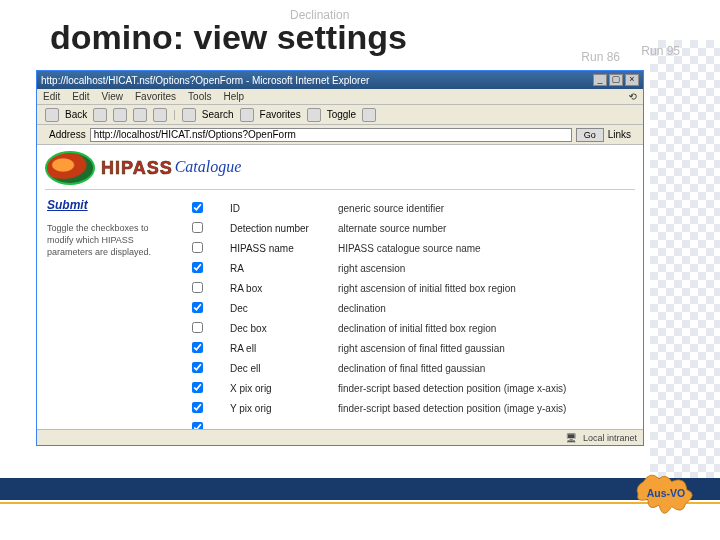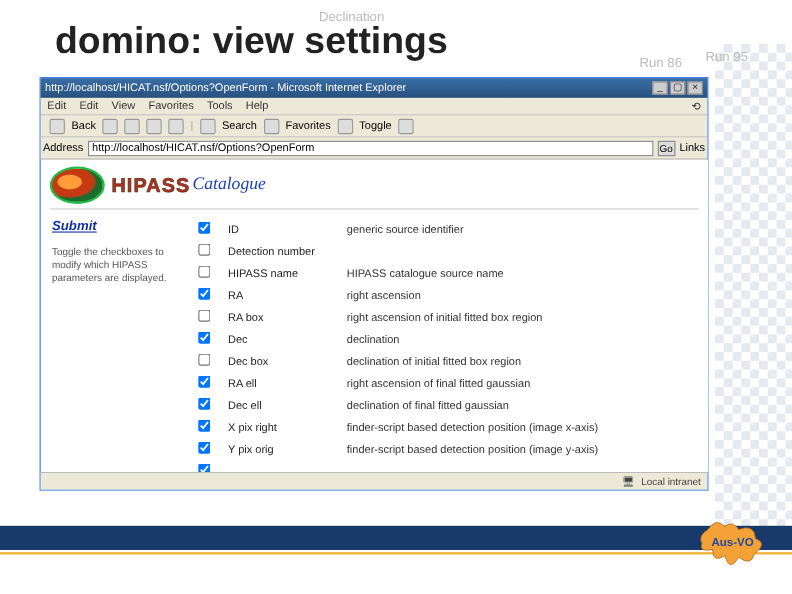--- a/index.html
+++ b/index.html
@@ -33,43 +33,43 @@
   .titlebar .t-text { flex:1; font-size:10px; white-space:nowrap; overflow:hidden; }
   .tb-btns { display:flex; gap:2px; }
   .tb-btn { width:14px; height:12px; background:#ccc; border:1px solid #888; font-size:9px; line-height:9px; text-align:center; color:#222; }
 
   .menubar { height:16px; background:#ece9d8; border-bottom:1px solid #bbb; display:flex; gap:12px; padding:0 6px; align-items:center; }
   .menubar span { font-size:10px; color:#333; }
   .menubar .x { margin-left:auto; font-size:10px; color:#333; }
 
   .toolbar { height:20px; background:#ece9d8; border-bottom:1px solid #bbb; display:flex; gap:6px; padding:0 8px; align-items:center; font-size:10px; }
   .tool-ico { width:14px; height:14px; border:1px solid #999; background:#ddd; border-radius:2px; }
-  .addr { height:20px; background:#ece9d8; border-bottom:1px solid #bbb; display:flex; align-items:center; padding:0 2px; gap:4px; font-size:10px; }
+  .addr { height:20px; background:#ece9d8; border-bottom:1px solid #bbb; display:flex; align-items:center; padding:0 12px; gap:4px; font-size:10px; }
   .addr input { flex:1; height:14px; font-size:10px; border:1px solid #888; padding:0 3px; }
-  .go { width:16px; height:14px; border:1px solid #888; background:#ddd; font-size:9px; text-align:center; line-height:13px; }
+  .go { width:28px; height:14px; border:1px solid #888; background:#ddd; font-size:9px; text-align:center; line-height:13px; }
 
   .content { flex:1; background:#fff; overflow:auto; position:relative; }
 
   .logo-band { display:flex; align-items:center; padding:6px 8px 2px 8px; gap:6px; }
   .oval { width:50px; height:34px; border-radius:50%/50%; background:radial-gradient(ellipse at 35% 40%, #ff9c3a 0 24%, #c53a12 28% 52%, #1a6d2d 58% 78%, #092a62 82%); border:2px solid #2b4; }
   .logo-text { display:flex; flex-direction:row; gap:2px; }
   .logo-hip { font-weight:bold; font-size:18px; color:#b0322d; letter-spacing:1px; -webkit-text-stroke: .6px #5a2a00; }
   .logo-cat { font-style:italic; font-size:16px; color:#1a3fb0; font-family: "Times New Roman", serif; }
   .sep { height:1px; background:#ccc; margin:2px 8px; }
 
-  .body-cols { display:flex; padding:6px 10px; gap:8px; }
+  .body-cols { display:flex; padding:6px 10px; gap:20px; }
   .side { width:120px; font-size:10px; color:#333; }
   .submit { color:#1030a0; font-weight:bold; font-style:italic; font-size:12px; text-decoration:underline; display:inline-block; margin-bottom:10px; }
   .side-note { font-size:9px; line-height:12px; color:#555; }
 
   .grid { flex:1; }
   .row { display:flex; align-items:center; height:20px; font-size:10px; color:#222; }
   .cb { width:20px; text-align:center; }
   .cb input { width:11px; height:11px; }
-  .c-name { width:108px; margin-left:12px; }
+  .c-name { width:108px; margin-left:23px; }
   .c-desc { flex:1; color:#333; }
   .statusbar { height:16px; border-top:1px solid #bbb; background:#ece9d8; display:flex; align-items:center; justify-content:flex-end; padding:0 6px; font-size:9px; color:#444; gap:6px; }
 
   .footer-band { position:absolute; left:0; bottom:40px; width:720px; height:22px; background:#183a6b; }
   .footer-line { position:absolute; left:0; bottom:36px; width:720px; height:2px; background:#f0b030; }
 
   .aus-logo { position:absolute; right:18px; bottom:18px; width:72px; height:56px; }
   .aus-logo svg { width:100%; height:100%; }
 </style>
 </head>
@@ -144,20 +144,21 @@
         </div>
         <div class="grid" id="grid">
             <div class="row">
               <span class="cb"><input type="checkbox" checked="" style=""></span>
               <span class="c-name">ID</span>
               <span class="c-desc">generic source identifier</span>
             </div>
             <div class="row">
               <span class="cb"><input type="checkbox" style=""></span>
               <span class="c-name">Detection number</span>
+              <span class="c-desc">alternate source number</span>
             </div>
             <div class="row">
               <span class="cb"><input type="checkbox" style=""></span>
               <span class="c-name">HIPASS name</span>
               <span class="c-desc">HIPASS catalogue source name</span>
             </div>
             <div class="row">
               <span class="cb"><input type="checkbox" checked="" style=""></span>
               <span class="c-name">RA</span>
               <span class="c-desc">right ascension</span>
@@ -182,21 +183,21 @@
               <span class="c-name">RA ell</span>
               <span class="c-desc">right ascension of final fitted gaussian</span>
             </div>
             <div class="row">
               <span class="cb"><input type="checkbox" checked="" style=""></span>
               <span class="c-name">Dec ell</span>
               <span class="c-desc">declination of final fitted gaussian</span>
             </div>
             <div class="row">
               <span class="cb"><input type="checkbox" checked="" style=""></span>
-              <span class="c-name">X pix right</span>
+              <span class="c-name">X pix orig</span>
               <span class="c-desc">finder-script based detection position (image x-axis)</span>
             </div>
             <div class="row">
               <span class="cb"><input type="checkbox" checked="" style=""></span>
               <span class="c-name">Y pix orig</span>
               <span class="c-desc">finder-script based detection position (image y-axis)</span>
             </div>
             <div class="row">
               <span class="cb"><input type="checkbox" checked="" style=""></span>
             </div>

